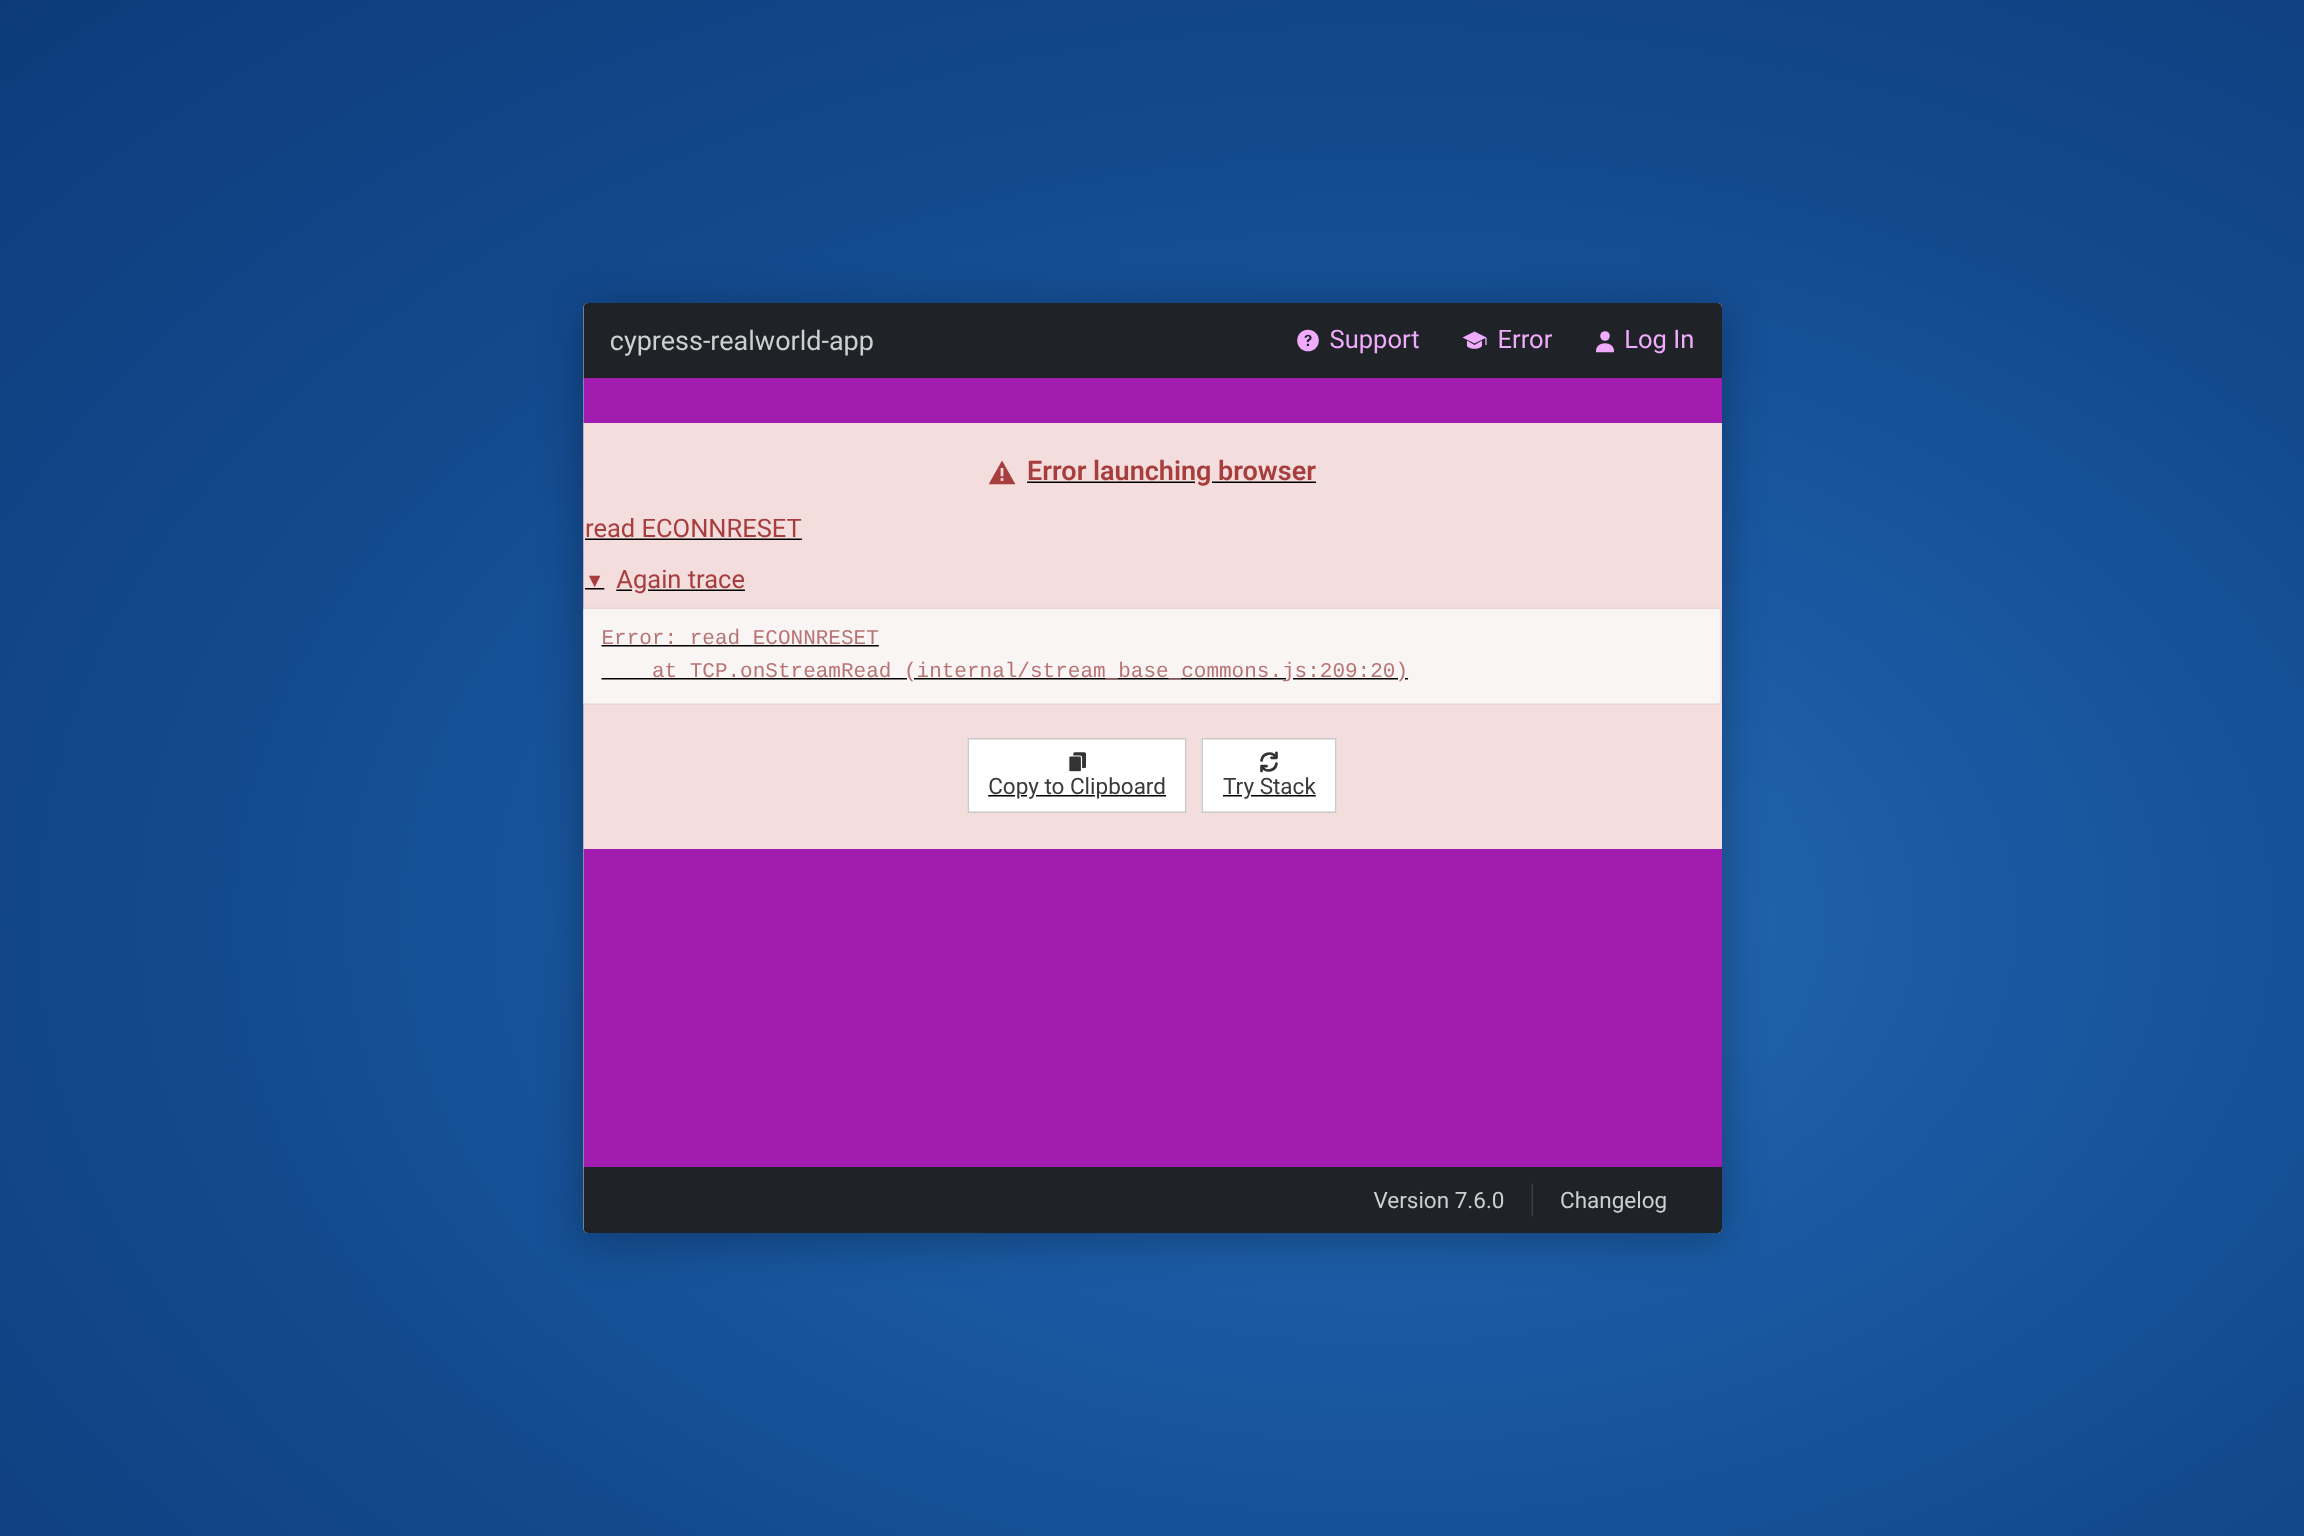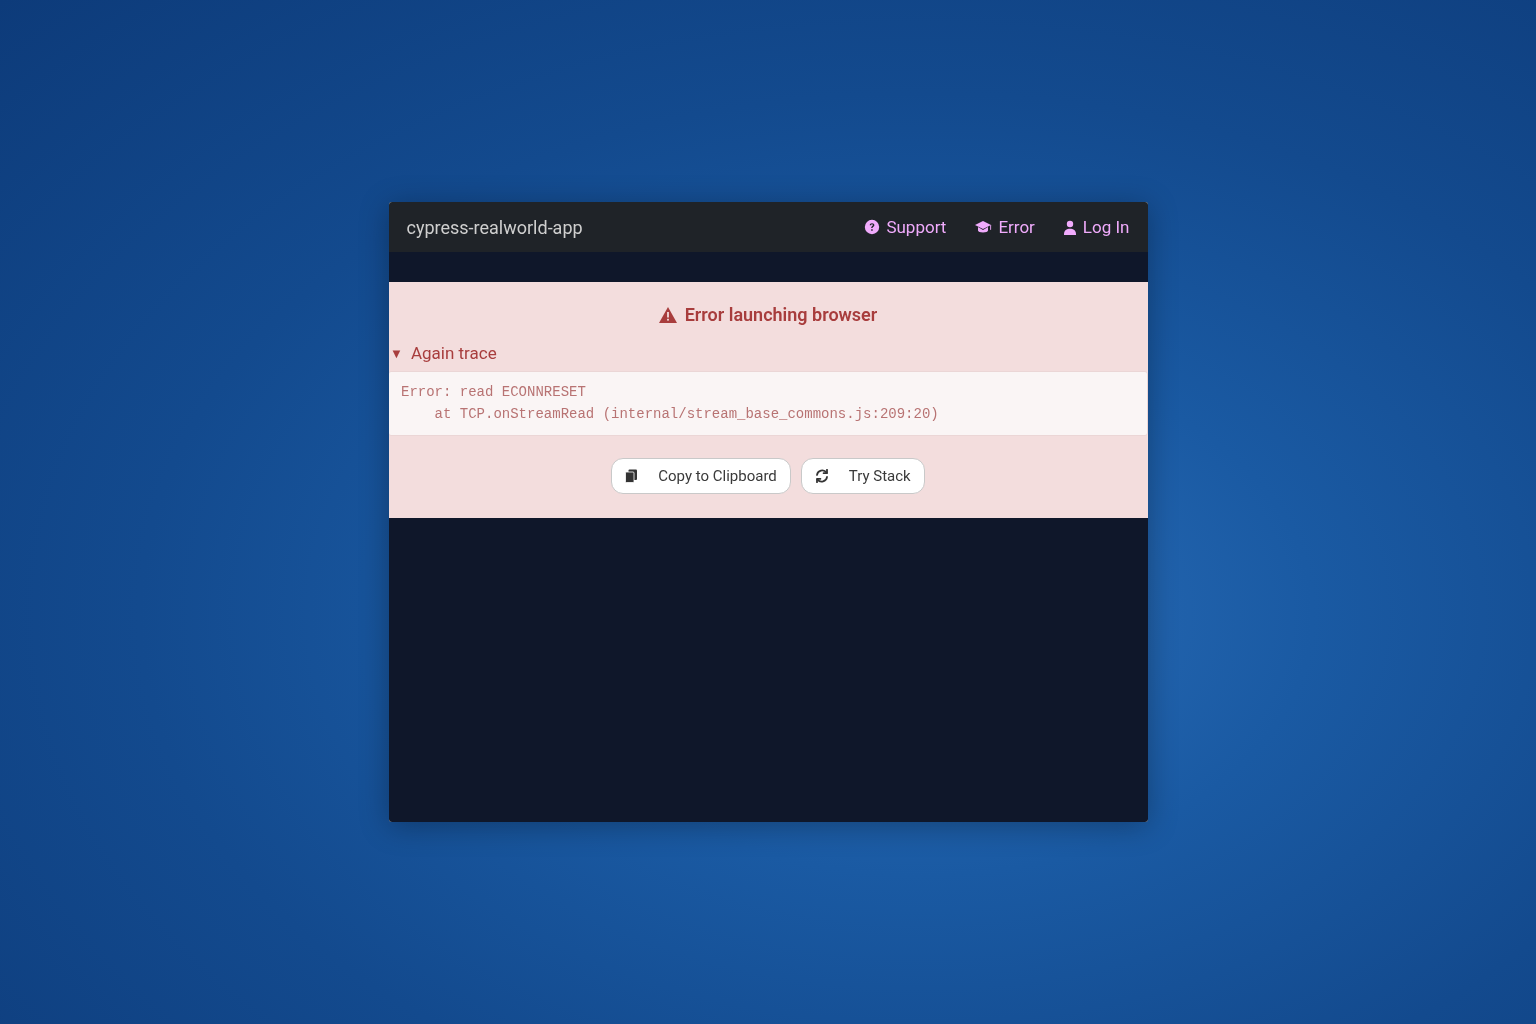--- a/index.html
+++ b/index.html
@@ -61,25 +61,26 @@
     
     .header-link .icon {
       display: inline-flex;
       align-items: center;
       justify-content: center;
       flex-shrink: 0;
     }
     
     .main {
       flex: 1;
-      background: #0f172a;
+      background: #a21caf;
       padding: 30px 0 0 0;
       display: flex;
       flex-direction: column;
       align-items: center;
+      text-decoration: underline;
     }
     
     .error-panel {
       width: 800px;
       background: #f3dddd;
       border-radius: 4px;
       padding: 22px 20px 24px 20px;
       color: #a93f3f;
     }
     
@@ -133,29 +134,30 @@
     
     .button-row {
       display: flex;
       justify-content: center;
       gap: 10px;
     }
     
     .btn {
       display: inline-flex;
       align-items: center;
-      gap: 20px;
+      gap: 0;
       background: #ffffff;
       border: 1px solid #c9c9c9;
-      border-radius: 12px;
+      border-radius: 0;
       padding: 8px 13px;
       font-size: 15px;
       color: #3a3a3a;
       cursor: pointer;
       font-family: inherit;
+      flex-direction: column;
     }
     
     .btn .icon {
       display: inline-flex;
       align-items: center;
       color: #333;
     }
     
     .footer {
       background: #1f2328;
@@ -232,20 +234,21 @@
         <span class="icon">
           <svg width="18" height="16" viewBox="0 0 18 16" fill="#a83d3d">
             <path d="M9 0 L18 16 H0 Z"></path>
             <rect x="8.1" y="5" width="1.8" height="5.5" fill="#f3dddd"></rect>
             <rect x="8.1" y="11.8" width="1.8" height="1.8" fill="#f3dddd"></rect>
           </svg>
         </span>
         <span>Error launching browser</span>
       </div>
 
+      <div class="error-message">read ECONNRESET</div>
 
       <div class="stack-trace-toggle">
         <span class="tri">▼</span>
         <span>Again trace</span>
       </div>
 
       <div class="code-block">Error: read ECONNRESET
     at TCP.onStreamRead (internal/stream_base_commons.js:209:20)</div>
 
       <div class="button-row">
@@ -267,14 +270,19 @@
               <path d="M2 13.2 L2 9.8 L5.4 9.8" fill="none" stroke-linecap="round" stroke-linejoin="round"></path>
             </svg>
           </span>
           <span>Try Stack</span>
         </button>
       </div>
 
     </div>
   </div>
 
+  <div class="footer">
+    <div class="footer-item">Version 7.6.0</div>
+    <div class="footer-divider"></div>
+    <div class="footer-item" style="cursor:pointer;">Changelog</div>
+  </div>
 
 </div>
 
 </body></html>

